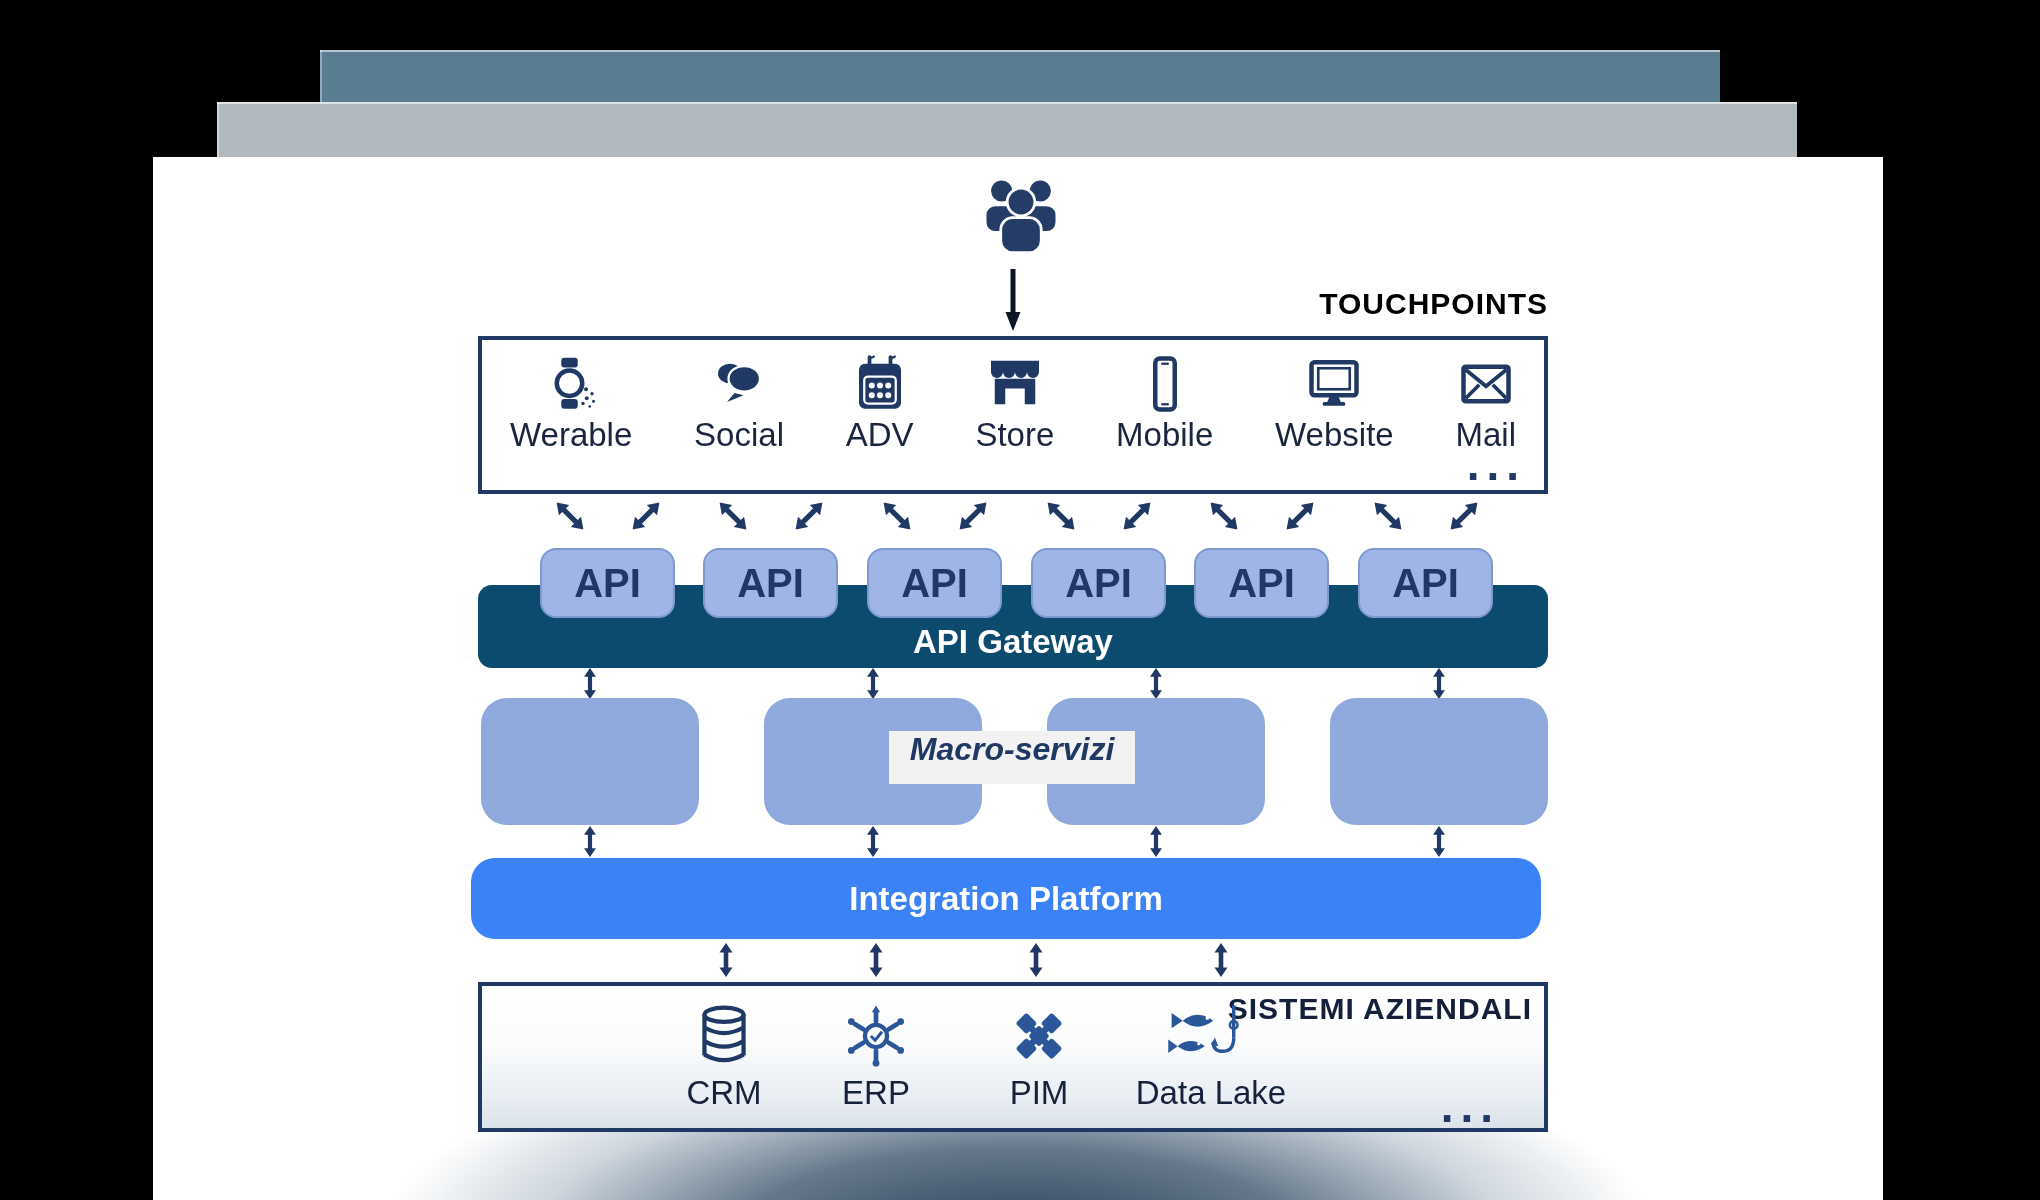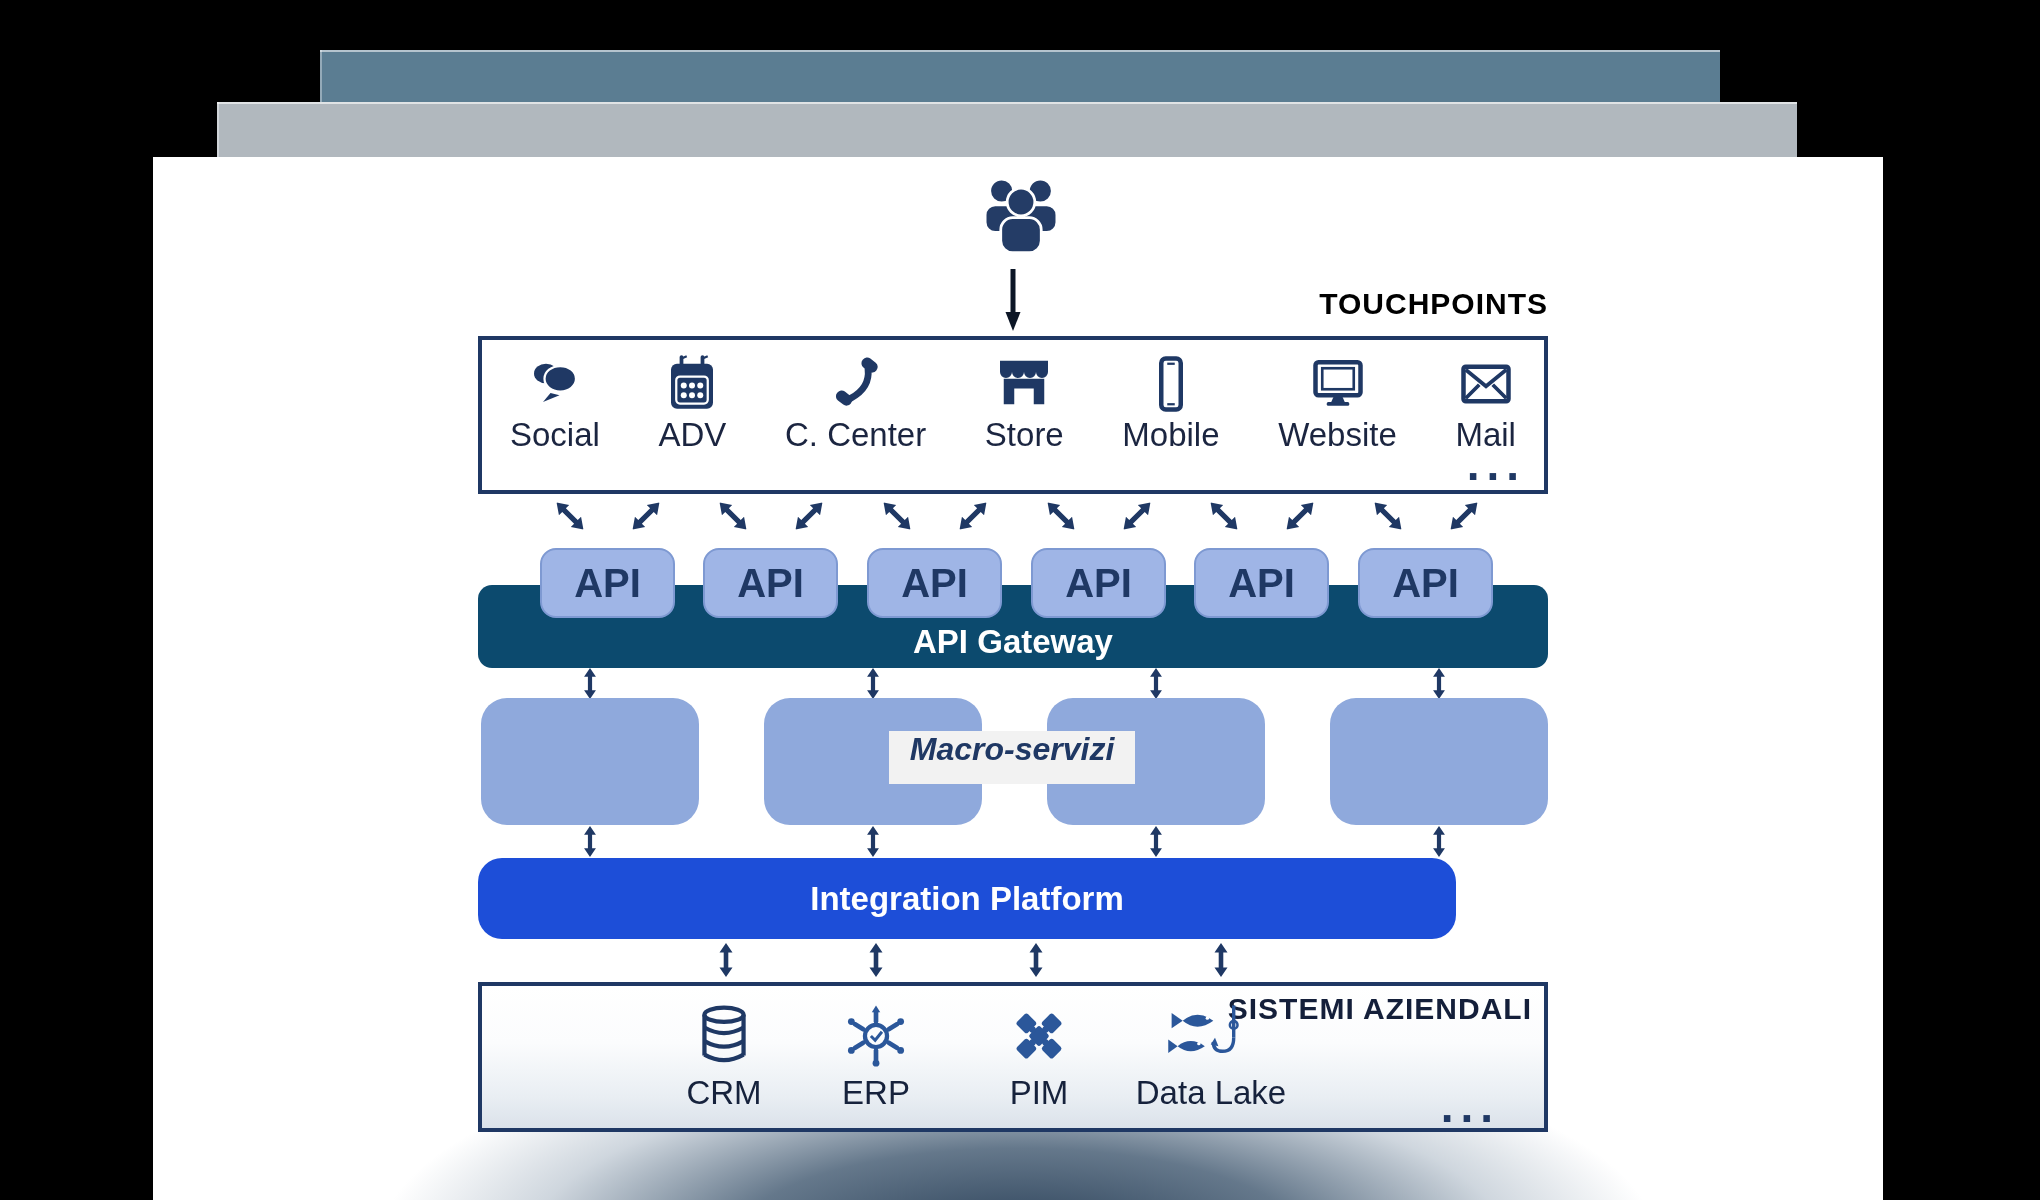--- a/index.html
+++ b/index.html
@@ -63,22 +63,22 @@
   .gateway span{font-size:33px;font-weight:bold;color:#fff;padding-bottom:7px;}
 
   
   .macro-box{position:absolute;top:541px;width:218px;height:127px;background:#8fa9dc;
     border-radius:26px;z-index:2;}
   .macro-label{position:absolute;left:736px;top:574px;width:246px;height:53px;
     background:#f2f2f2;display:flex;align-items:flex-start;justify-content:center;z-index:4;}
   .macro-label span{font-size:32px;font-weight:bold;font-style:italic;color:#1f3864;}
 
   
-  .integration{position:absolute;left:325px;top:701px;width:978px;height:81px;
-    background:#1d4ed8;border-radius:24px;display:flex;align-items:center;
+  .integration{position:absolute;left:318px;top:701px;width:1070px;height:81px;
+    background:#3b82f6;border-radius:24px;display:flex;align-items:center;
     justify-content:center;z-index:2;}
   .integration span{font-size:33px;font-weight:bold;color:#fff;}
 
   
   .sys-box{position:absolute;left:325px;top:825px;width:1070px;height:150px;
     border:4px solid #1f3864;box-sizing:border-box;z-index:2;
     background:linear-gradient(180deg,#ffffff 0%,#fbfcfd 40%,#e9eef3 78%,#dbe2ea 100%);}
   .sys-title{position:absolute;right:12px;top:6px;font-size:30px;font-weight:bold;
     color:#141f3a;letter-spacing:1px;}
   .sys-item{position:absolute;top:16px;width:200px;display:flex;
@@ -112,20 +112,36 @@
   <div class="down-arrow" id="down-arrow-slot">
       <svg viewBox="0 0 18 62" xmlns="http://www.w3.org/2000/svg">
   <path d="M9 0 V46" stroke="#0c1626" stroke-width="5"></path>
   <path d="M9 62 L1.5 43 H16.5 Z" fill="#0c1626"></path>
       </svg>
     </div>
 
   <div class="tp-title">TOUCHPOINTS</div>
   <div class="tp-box">
     <div class="tp-row" id="tp-row">
+        <div class="tp-item">
+          <svg viewBox="0 0 80 80" xmlns="http://www.w3.org/2000/svg">
+  <rect x="27" y="5" width="22" height="13" rx="4" fill="#1f3864"></rect>
+  <rect x="27" y="60" width="22" height="13" rx="4" fill="#1f3864"></rect>
+  <circle cx="38" cy="39" r="17" fill="none" stroke="#1f3864" stroke-width="6"></circle>
+  <g fill="#1f3864">
+              <circle cx="60" cy="47" r="2.6"></circle>
+              <circle cx="68" cy="53" r="2.2"></circle>
+  <circle cx="61" cy="59" r="2.6"></circle>
+              <circle cx="70" cy="63" r="2"></circle>
+  <circle cx="56" cy="66" r="2.2"></circle>
+              <circle cx="65" cy="70" r="1.8"></circle>
+            </g>
+          </svg>
+          <span class="tp-label">Werable</span>
+        </div>
         <div class="tp-item">
           <svg viewBox="0 0 80 80" xmlns="http://www.w3.org/2000/svg">
   <ellipse cx="28" cy="26" rx="16" ry="13" fill="#1f3864"></ellipse>
   <path d="M34 52 L24 64 L46 55 Z" fill="#1f3864"></path>
   <ellipse cx="47" cy="33" rx="21" ry="17" fill="#1f3864" stroke="#ffffff" stroke-width="3"></ellipse>
           </svg>
           <span class="tp-label">Social</span>
         </div>
         <div class="tp-item">
           <svg viewBox="0 0 80 80" xmlns="http://www.w3.org/2000/svg">
@@ -142,28 +158,20 @@
   <g fill="#ffffff">
               <circle cx="29" cy="42" r="4"></circle>
               <circle cx="40" cy="42" r="4"></circle>
               <circle cx="51" cy="42" r="4"></circle>
   <circle cx="29" cy="55" r="4"></circle>
               <circle cx="40" cy="55" r="4"></circle>
               <circle cx="51" cy="55" r="4"></circle>
             </g>
           </svg>
           <span class="tp-label">ADV</span>
-        </div>
-        <div class="tp-item">
-          <svg viewBox="0 0 80 80" xmlns="http://www.w3.org/2000/svg">
-  <path d="M56 20 Q59 45 33 59" stroke="#1f3864" stroke-width="9" fill="none" stroke-linecap="round"></path>
-  <rect x="47" y="7" width="23" height="15" rx="7" transform="rotate(38 58 14)" fill="#1f3864"></rect>
-  <rect x="13" y="51" width="23" height="15" rx="7" transform="rotate(38 24 58)" fill="#1f3864"></rect>
-          </svg>
-          <span class="tp-label">C. Center</span>
         </div>
         <div class="tp-item">
           <svg viewBox="0 0 80 80" xmlns="http://www.w3.org/2000/svg">
   <path d="M8 9 h64 v15 a8 8 0 0 1 -16 0 a8 8 0 0 1 -16 0 a8 8 0 0 1 -16 0 a8 8 0 0 1 -16 0 Z" fill="#1f3864"></path>
   <path d="M13 33 H67 V67 H53 V46 H27 V67 H13 Z" fill="#1f3864"></path>
           </svg>
           <span class="tp-label">Store</span>
         </div>
         <div class="tp-item">
           <svg viewBox="0 0 80 80" xmlns="http://www.w3.org/2000/svg" fill="none" stroke="#1f3864">

